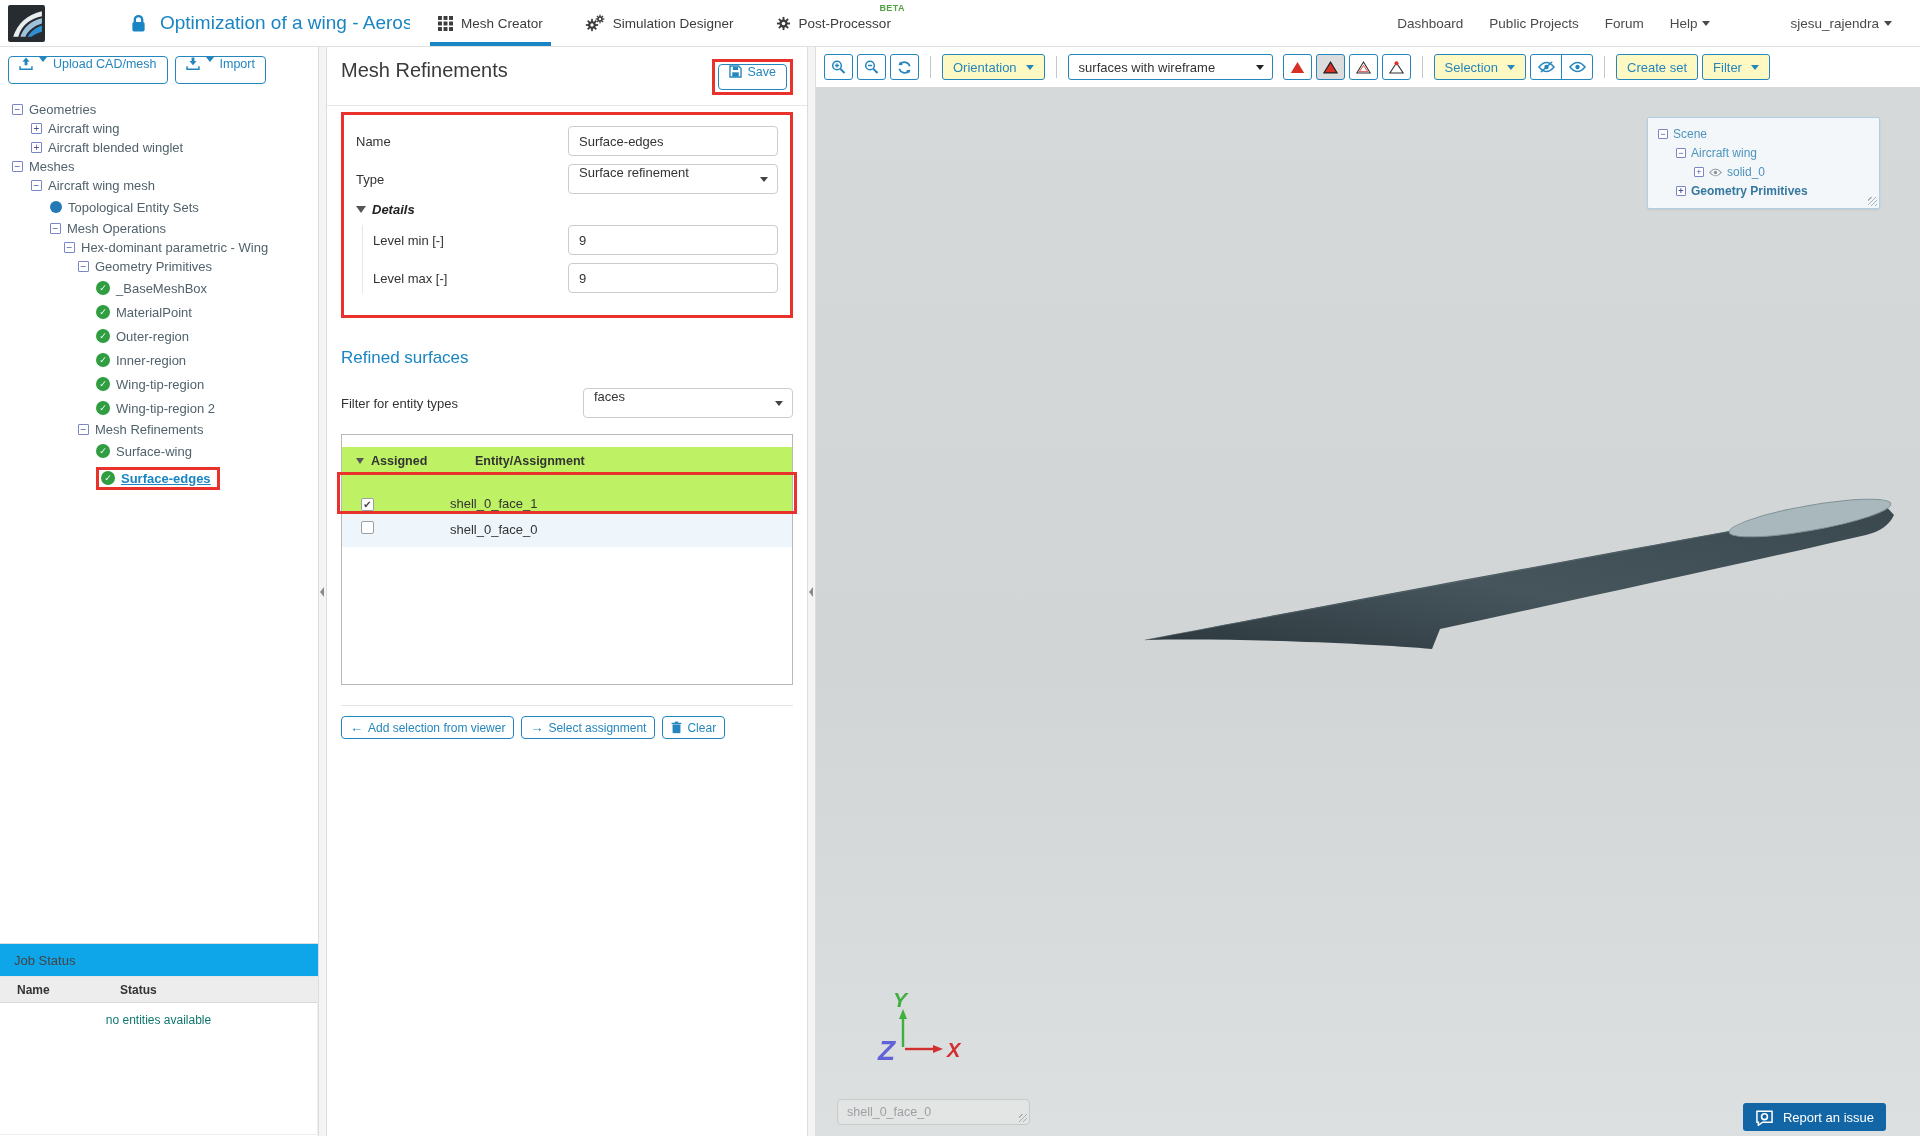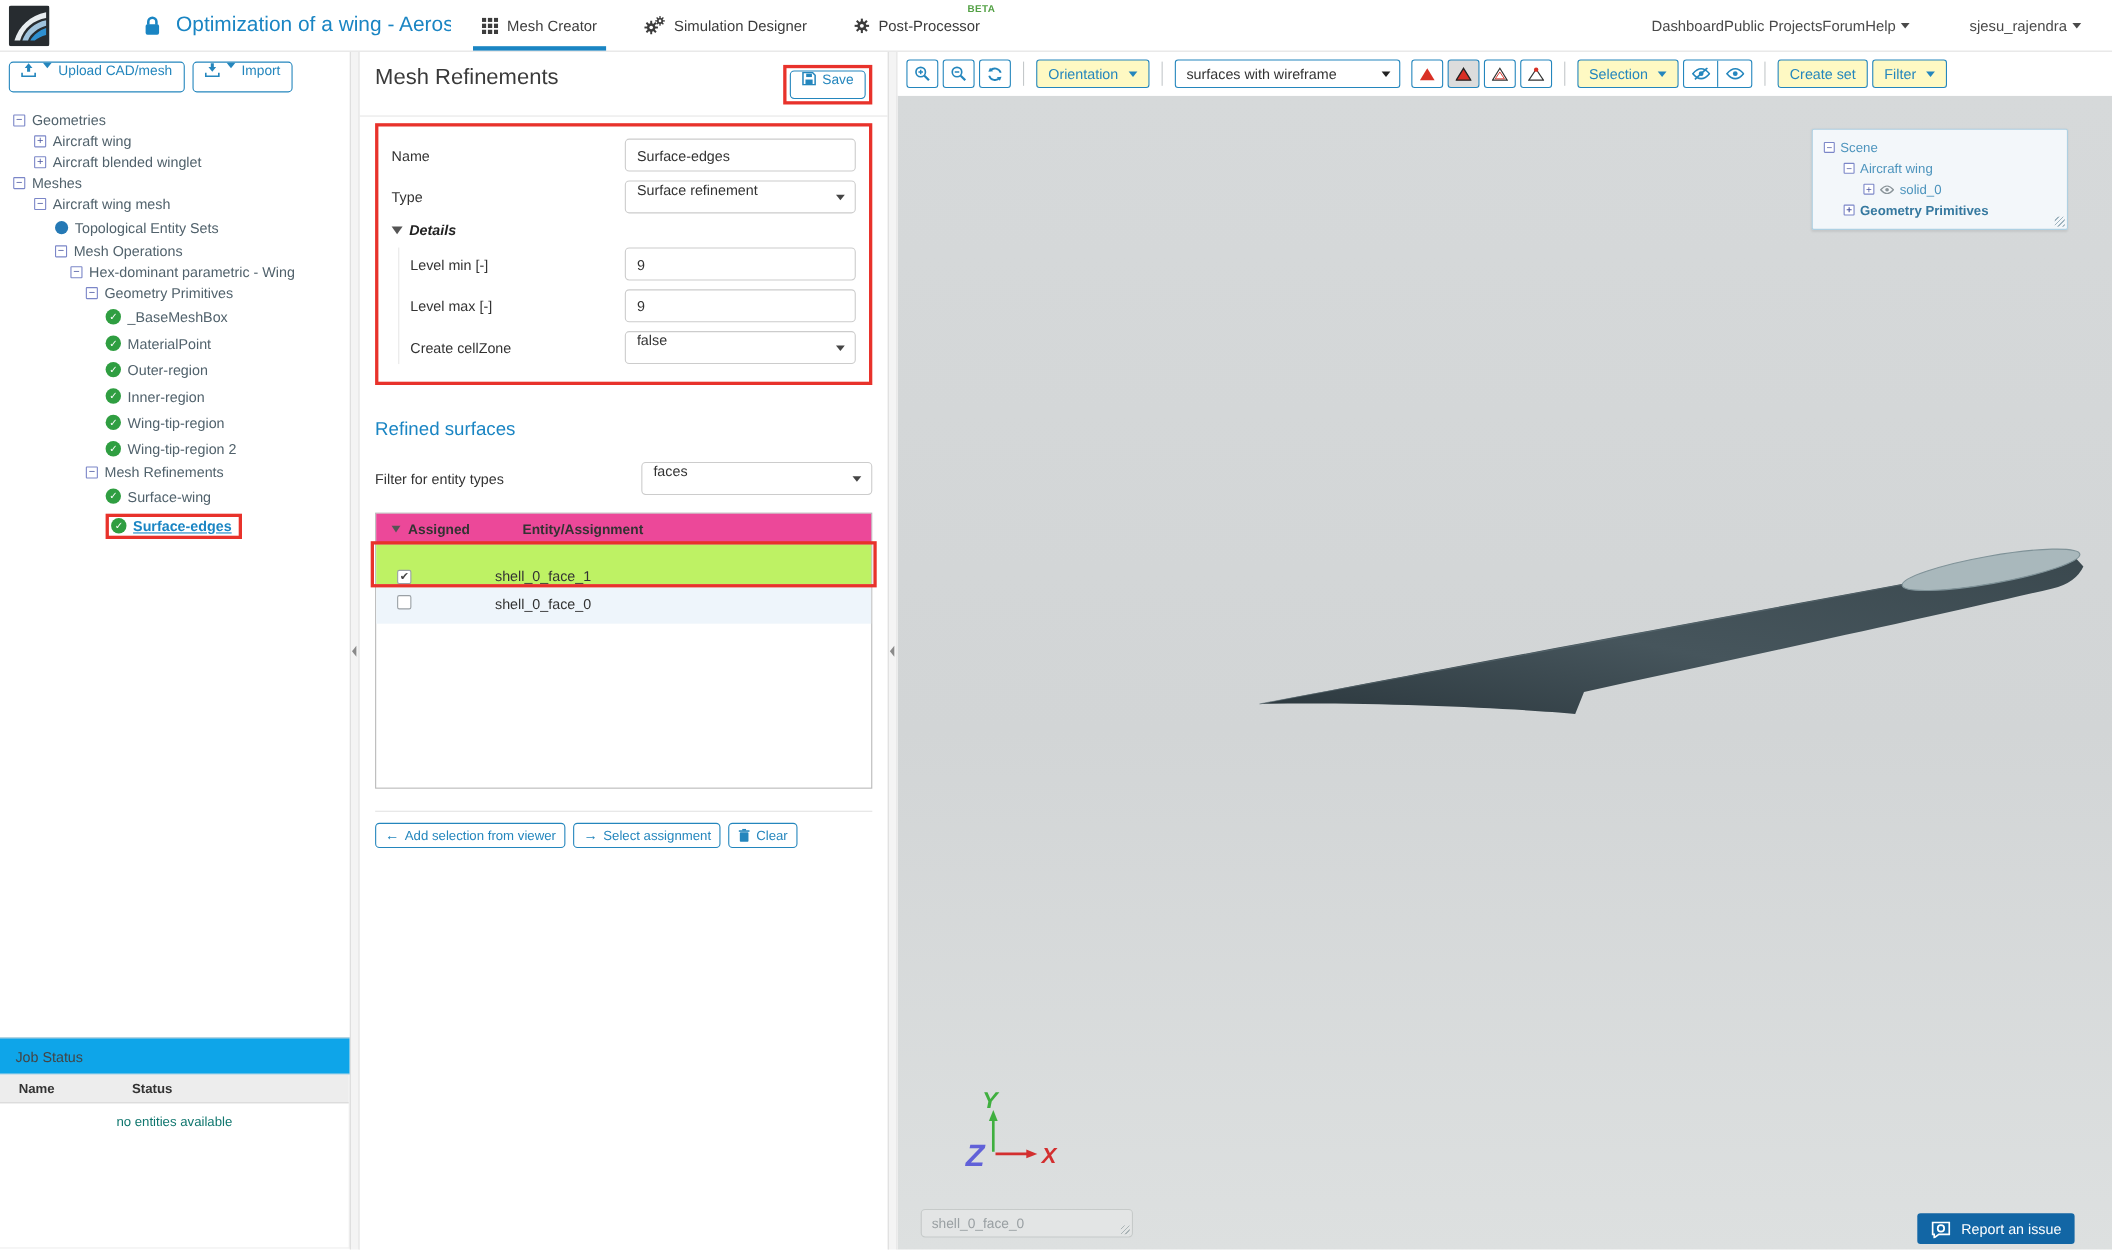--- a/index.html
+++ b/index.html
@@ -8,21 +8,21 @@
   
   #topbar{height:46px;border-bottom:1px solid #e0e0e0;display:flex;align-items:center;background:#fff;position:relative;z-index:20;}
   #logo{width:37px;height:37px;margin-left:8px;flex:none;}
   .lock{color:#1a85c3;margin-left:86px;flex:none;}
   #proj-title{color:#1a85c3;font-size:19px;margin-left:14px;white-space:nowrap;max-width:250px;overflow:hidden;}
   #tabs{display:flex;align-items:stretch;height:100%;margin-left:26px;gap:38px;}
   .tab{display:flex;align-items:center;gap:8px;color:#3c3c3c;font-size:13.5px;position:relative;cursor:pointer;padding:0 2px;}
   .tab .ticon{color:#3c3c3c;}
   .tab.active::after{content:"";position:absolute;left:-6px;right:-6px;bottom:0;height:4px;background:#1a85c3;}
   .beta{position:absolute;top:3px;right:-12px;font-size:9px;color:#53a145;font-weight:bold;letter-spacing:.4px;}
-  #topnav{margin-left:auto;display:flex;align-items:center;color:#4a4a4a;font-size:13.5px;padding-right:28px;}
+  #topnav{margin-left:auto;display:flex;align-items:center;gap:26px;color:#4a4a4a;font-size:13.5px;padding-right:28px;}
   .navlink{cursor:pointer;white-space:nowrap;}
   .dd-caret{display:inline-block;width:0;height:0;border-left:4px solid transparent;border-right:4px solid transparent;border-top:5px solid #4a4a4a;margin-left:5px;vertical-align:middle;}
   #user-menu{margin-left:54px;}
   
   #main{display:flex;height:1090px;}
   #sidebar{width:318px;flex:none;position:relative;background:#fff;}
   .splitter{width:7px;flex:none;background:#f4f4f4;border-left:1px solid #ddd;border-right:1px solid #ddd;position:relative;cursor:col-resize;}
   .splitter::after{content:"";position:absolute;top:540px;left:1px;width:0;height:0;border-top:5px solid transparent;border-bottom:5px solid transparent;border-right:4px solid #8a8a8a;}
   #panel{width:480px;flex:none;background:#fff;padding:0 14px;position:relative;box-sizing:border-box;}
   #viewer{flex:1;position:relative;background:#fff;overflow:hidden;}
@@ -62,21 +62,21 @@
   .sel{position:relative;display:flex;border:1px solid #ccc;border-radius:4px;height:30px;padding:0 26px 0 10px;font-size:13px;color:#333;background:#fff;cursor:pointer;box-sizing:border-box;}
   .sel::after{content:"";position:absolute;right:9px;top:12px;border-left:4px solid transparent;border-right:4px solid transparent;border-top:5px solid #444;}
   .details-head{display:flex;align-items:center;gap:6px;margin:4px 0 8px;}
   .tri-down{width:0;height:0;border-left:5px solid transparent;border-right:5px solid transparent;border-top:7px solid #555;display:inline-block;}
   .details-label{font-style:italic;font-weight:bold;color:#222;font-size:13px;}
   .details-rows{margin-left:6px;border-left:1px solid #e8e8e8;padding-left:10px;}
   #refined-heading{color:#1a85c3;font-size:17px;font-weight:400;margin:30px 0 0;}
   #filter-row{margin-top:20px;}
   
   #atable{border:1px solid #b9b9b9;margin-top:16px;height:251px;position:relative;background:#fff;box-sizing:border-box;}
-  .ahead{display:flex;align-items:center;height:27px;background:#ec4899;border-bottom:1px solid #bbb;font-weight:bold;font-size:12.5px;color:#333;}
+  .ahead{display:flex;align-items:center;height:27px;background:#bef264;border-bottom:1px solid #bbb;font-weight:bold;font-size:12.5px;color:#333;margin-top:12px;}
   .ahead .hc1{width:108px;display:flex;align-items:center;gap:7px;padding-left:14px;box-sizing:border-box;}
   .ahead .sort{width:0;height:0;border-left:4px solid transparent;border-right:4px solid transparent;border-top:6px solid #555;}
   .ahead .hc2{padding-left:25px;}
   .arow{display:flex;align-items:center;height:36px;position:relative;font-size:13px;color:#333;}
   .arow .rc1{width:108px;padding-left:19px;box-sizing:border-box;}
   .arow.hl{background:#bef264;align-items:flex-end;}
   .arow.alt{background:#eef5fb;}
   .cb{width:13px;height:13px;border:1px solid #9aa0a5;border-radius:2px;background:#fff;display:inline-flex;align-items:center;justify-content:center;font-size:10px;line-height:10px;color:#444;cursor:pointer;box-sizing:border-box;}
   .cb.checked::before{content:"✔";}
   .row-frame{position:absolute;left:-5px;right:-5px;top:-3px;bottom:-3px;border:3px solid #e8322b;pointer-events:none;z-index:5;}
@@ -395,26 +395,20 @@
         <span class="details-label">Details</span>
       </div>
       <div class="details-rows">
         <div class="frow">
           <span class="flabel">Level min [-]</span>
           <input class="inp ctrl" value="9" style="">
         </div>
         <div class="frow">
           <span class="flabel">Level max [-]</span>
           <input class="inp ctrl" value="9" style="">
-        </div>
-        <div class="frow" style="margin-bottom:2px;">
-          <span class="flabel">Create cellZone</span>
-          <div class="sel ctrl">
-              <span>false</span>
-            </div>
         </div>
       </div>
     </div>
 
     <h2 id="refined-heading">Refined surfaces</h2>
 
     <div class="frow" id="filter-row">
       <span class="flabel">Filter for entity types</span>
       <div class="sel ctrl">
           <span>faces</span>

